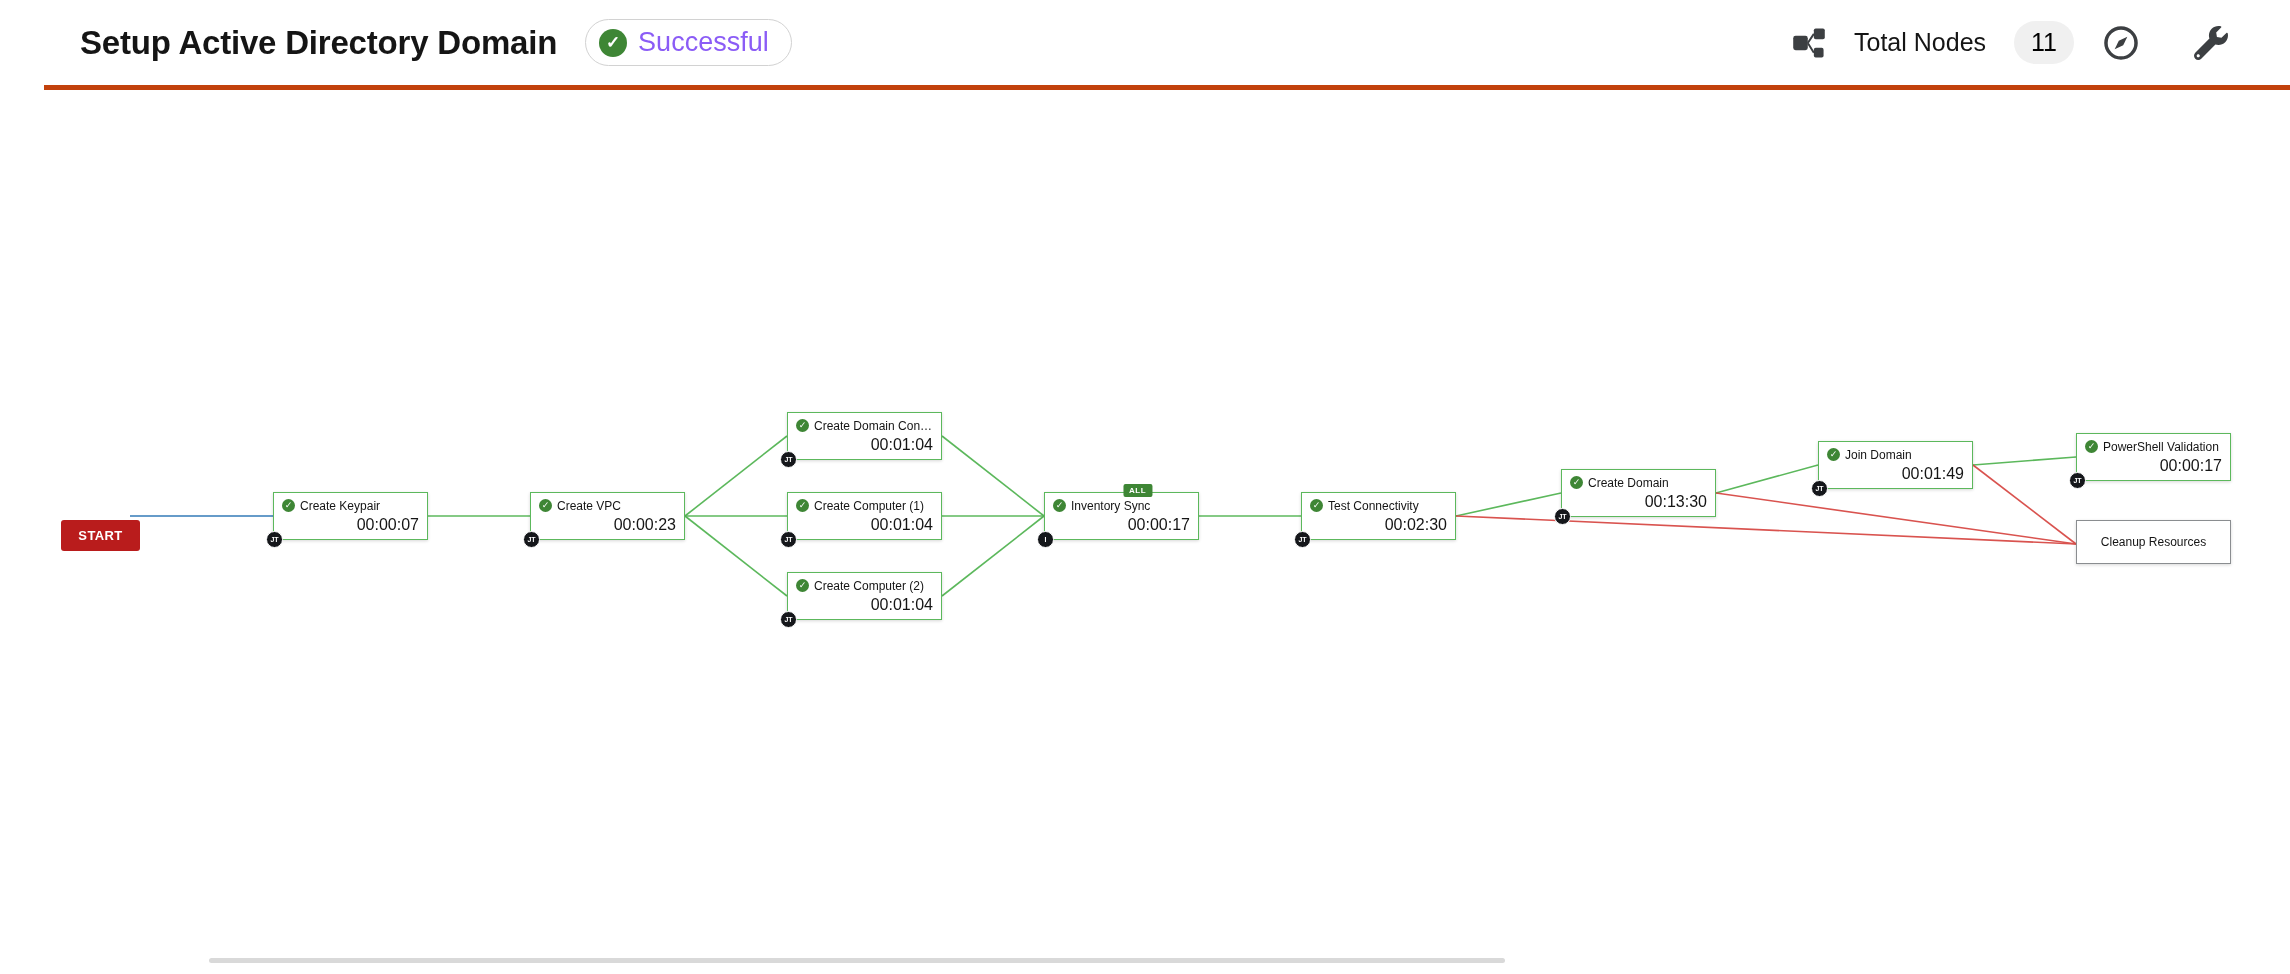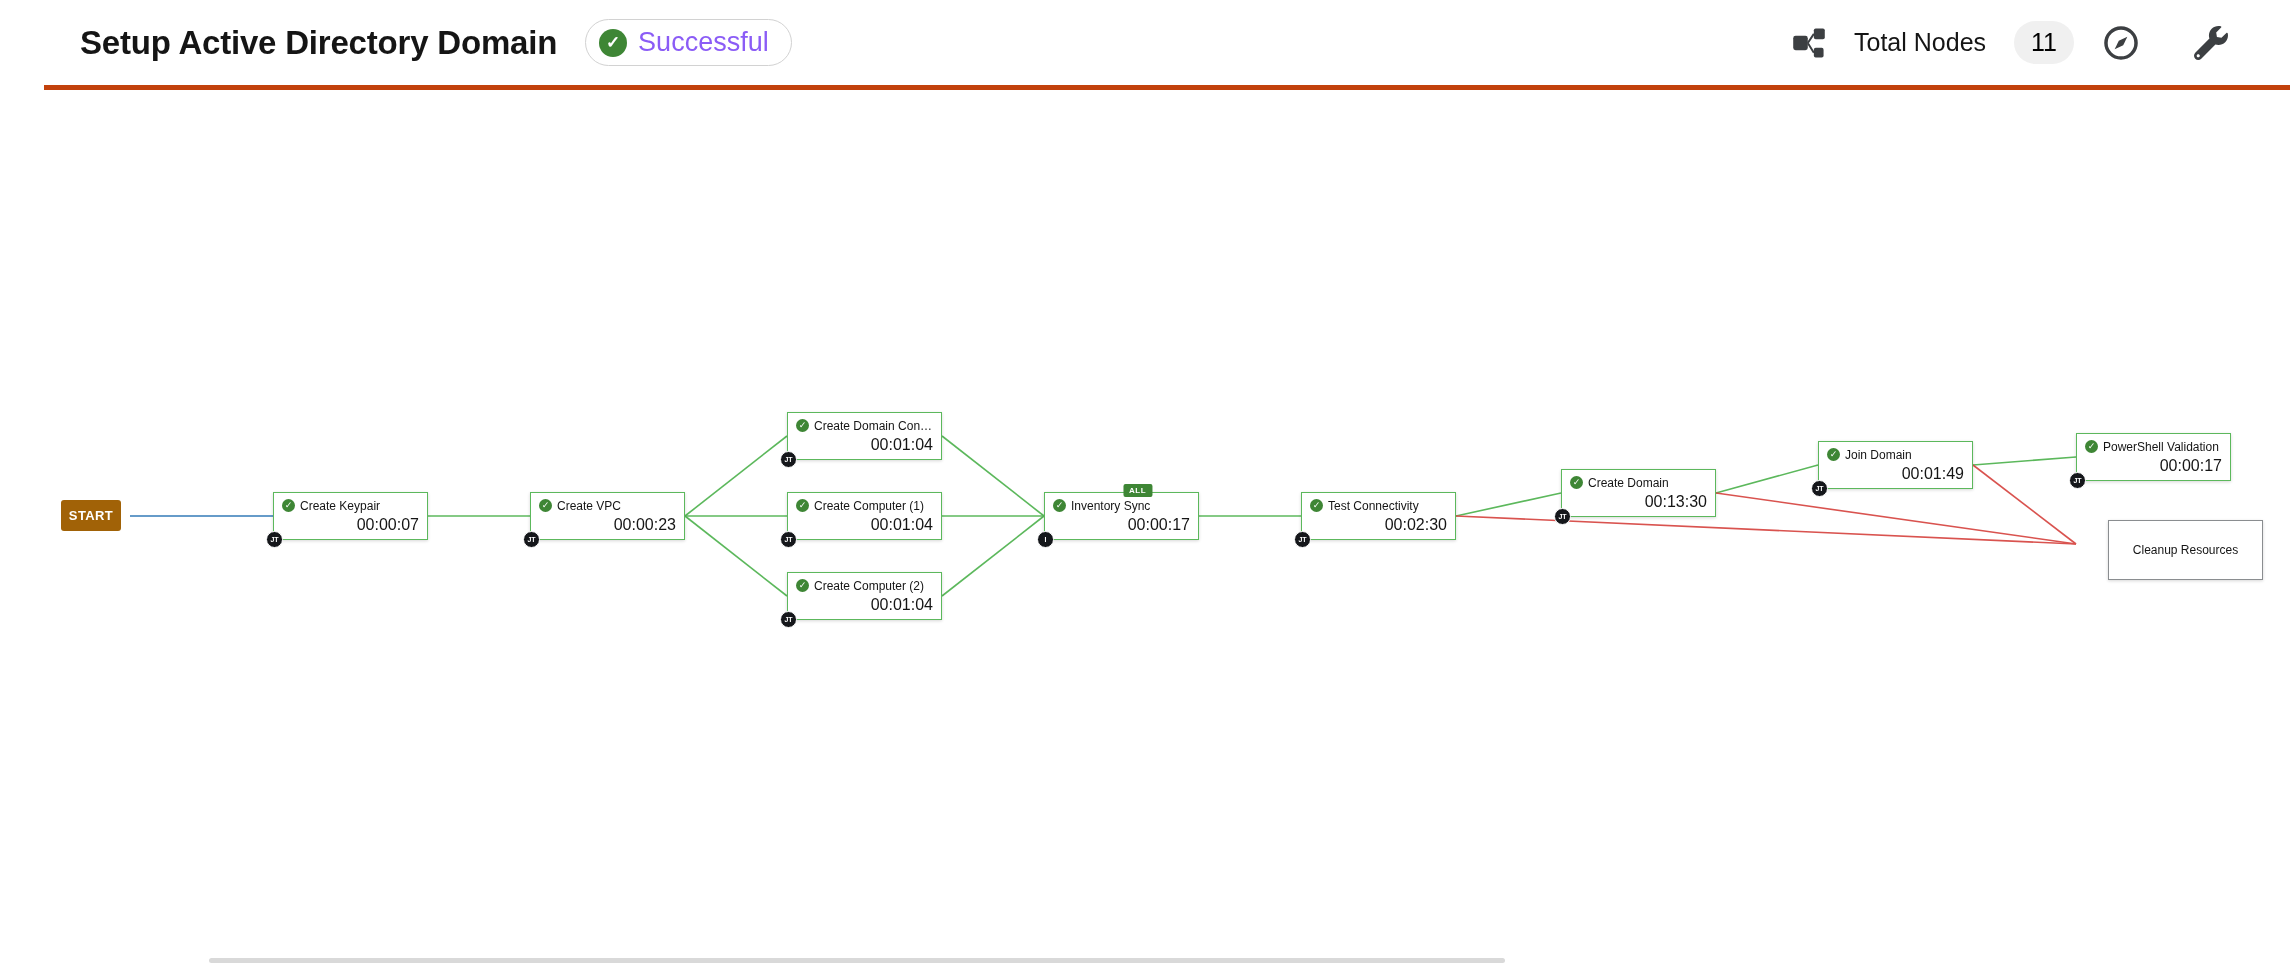--- a/index.html
+++ b/index.html
@@ -108,21 +108,21 @@
       <line x1="942" y1="516" x2="1044" y2="516" stroke="#5cb85c" stroke-width="1.6"></line>
       <line x1="942" y1="596" x2="1044" y2="516" stroke="#5cb85c" stroke-width="1.6"></line>
       <line x1="1199" y1="516" x2="1301" y2="516" stroke="#5cb85c" stroke-width="1.6"></line>
       <line x1="1456" y1="516" x2="1561" y2="493" stroke="#5cb85c" stroke-width="1.6"></line>
       <line x1="1456" y1="516" x2="2076" y2="544" stroke="#d9534f" stroke-width="1.6"></line>
       <line x1="1716" y1="493" x2="1818" y2="465" stroke="#5cb85c" stroke-width="1.6"></line>
       <line x1="1716" y1="493" x2="2076" y2="544" stroke="#d9534f" stroke-width="1.6"></line>
       <line x1="1973" y1="465" x2="2076" y2="457" stroke="#5cb85c" stroke-width="1.6"></line>
       <line x1="1973" y1="465" x2="2076" y2="544" stroke="#d9534f" stroke-width="1.6"></line>
     </svg>
-  <div class="start-node" id="start-node" style="left: 61px; top: 500px; width: 60px; height: 31px; background: #a16207;">START</div>
+  <div class="start-node" id="start-node" style="left: 61px; top: 520px; width: 79px; height: 31px; background: #b91c1c;">START</div>
   <div id="nodes-layer">
       <div class="wf-node" style="left: 273px; top: 492px; width: 155px; height: 48px; border-color: rgb(92, 184, 92);">
         <div class="wf-row1">
           <span class="wf-check" style="background: rgb(62, 134, 53);">✓</span>
           <span class="wf-title">Create Keypair</span>
         </div>
         <div class="wf-time">00:00:07</div>
         <span class="type-badge" style="background: rgb(21, 23, 27);">JT</span>
       </div>
       <div class="wf-node" style="left: 530px; top: 492px; width: 155px; height: 48px; border-color: rgb(92, 184, 92);">
@@ -191,21 +191,21 @@
         <span class="type-badge" style="background: rgb(21, 23, 27);">JT</span>
       </div>
       <div class="wf-node" style="left: 2076px; top: 433px; width: 155px; height: 48px; border-color: rgb(92, 184, 92);">
         <div class="wf-row1">
           <span class="wf-check" style="background: rgb(62, 134, 53);">✓</span>
           <span class="wf-title">PowerShell Validation</span>
         </div>
         <div class="wf-time">00:00:17</div>
         <span class="type-badge" style="background: rgb(21, 23, 27);">JT</span>
       </div>
-      <div class="wf-node plain" style="left: 2076px; top: 520px; width: 155px; height: 60px; border-color: rgb(138, 141, 144); margin-left: 32px;">
+      <div class="wf-node plain" style="left: 2076px; top: 520px; width: 155px; height: 44px; border-color: rgb(138, 141, 144);">
         <div class="wf-row1">
           <span class="wf-title">Cleanup Resources</span>
         </div>
       </div>
     </div>
   <div class="hscrollbar"></div>
 </div>
 
 <header class="app-header">
   <div class="header-left">

